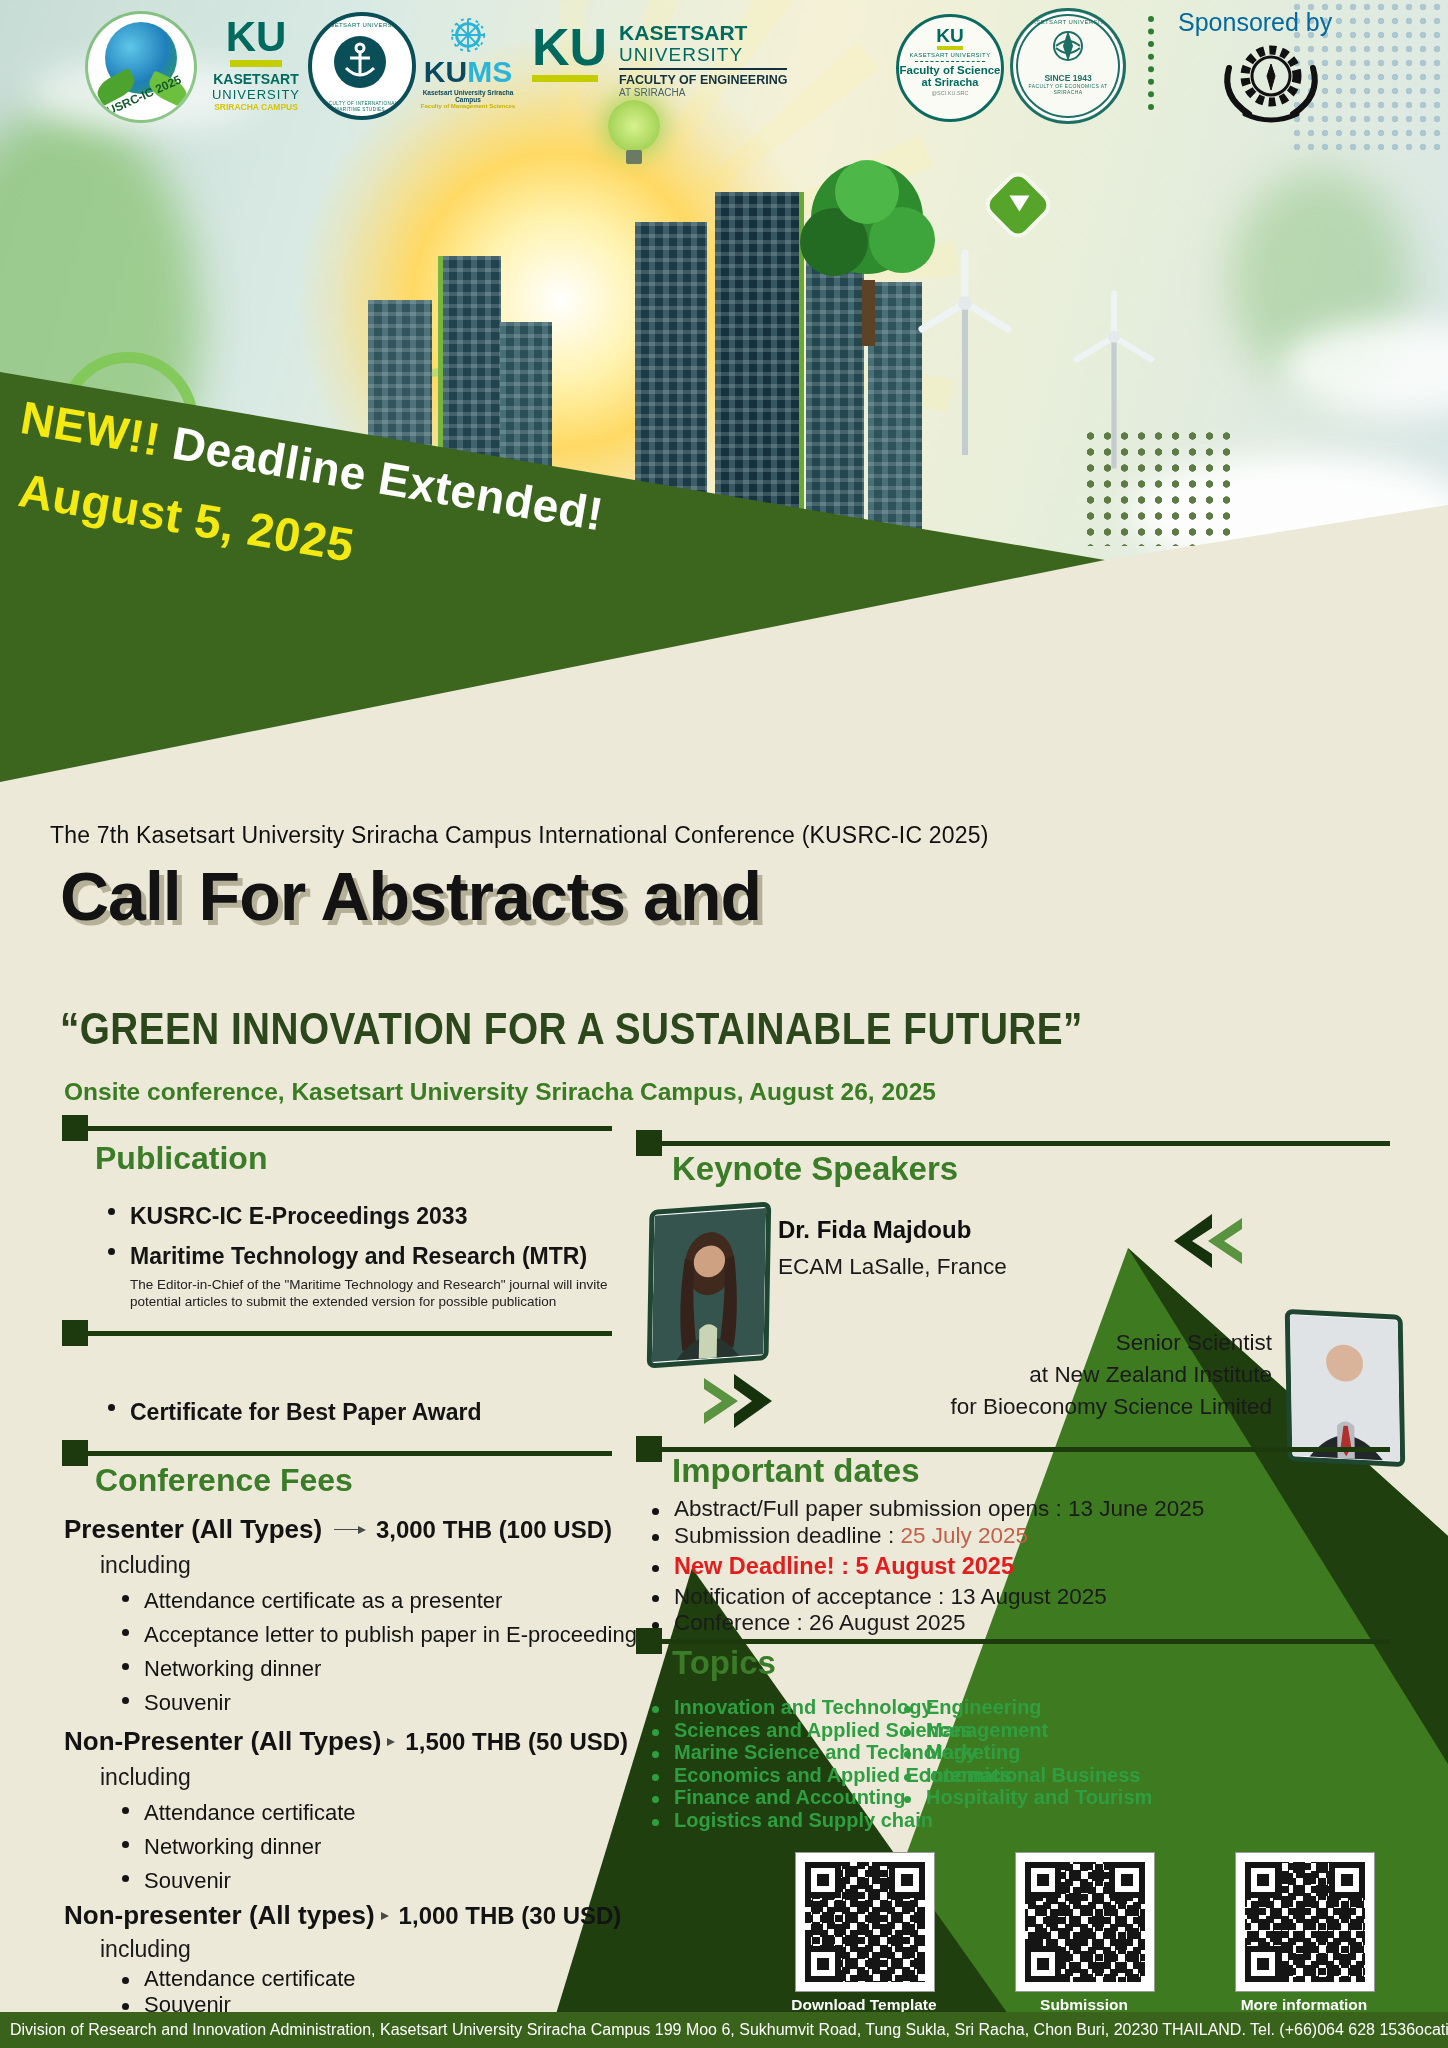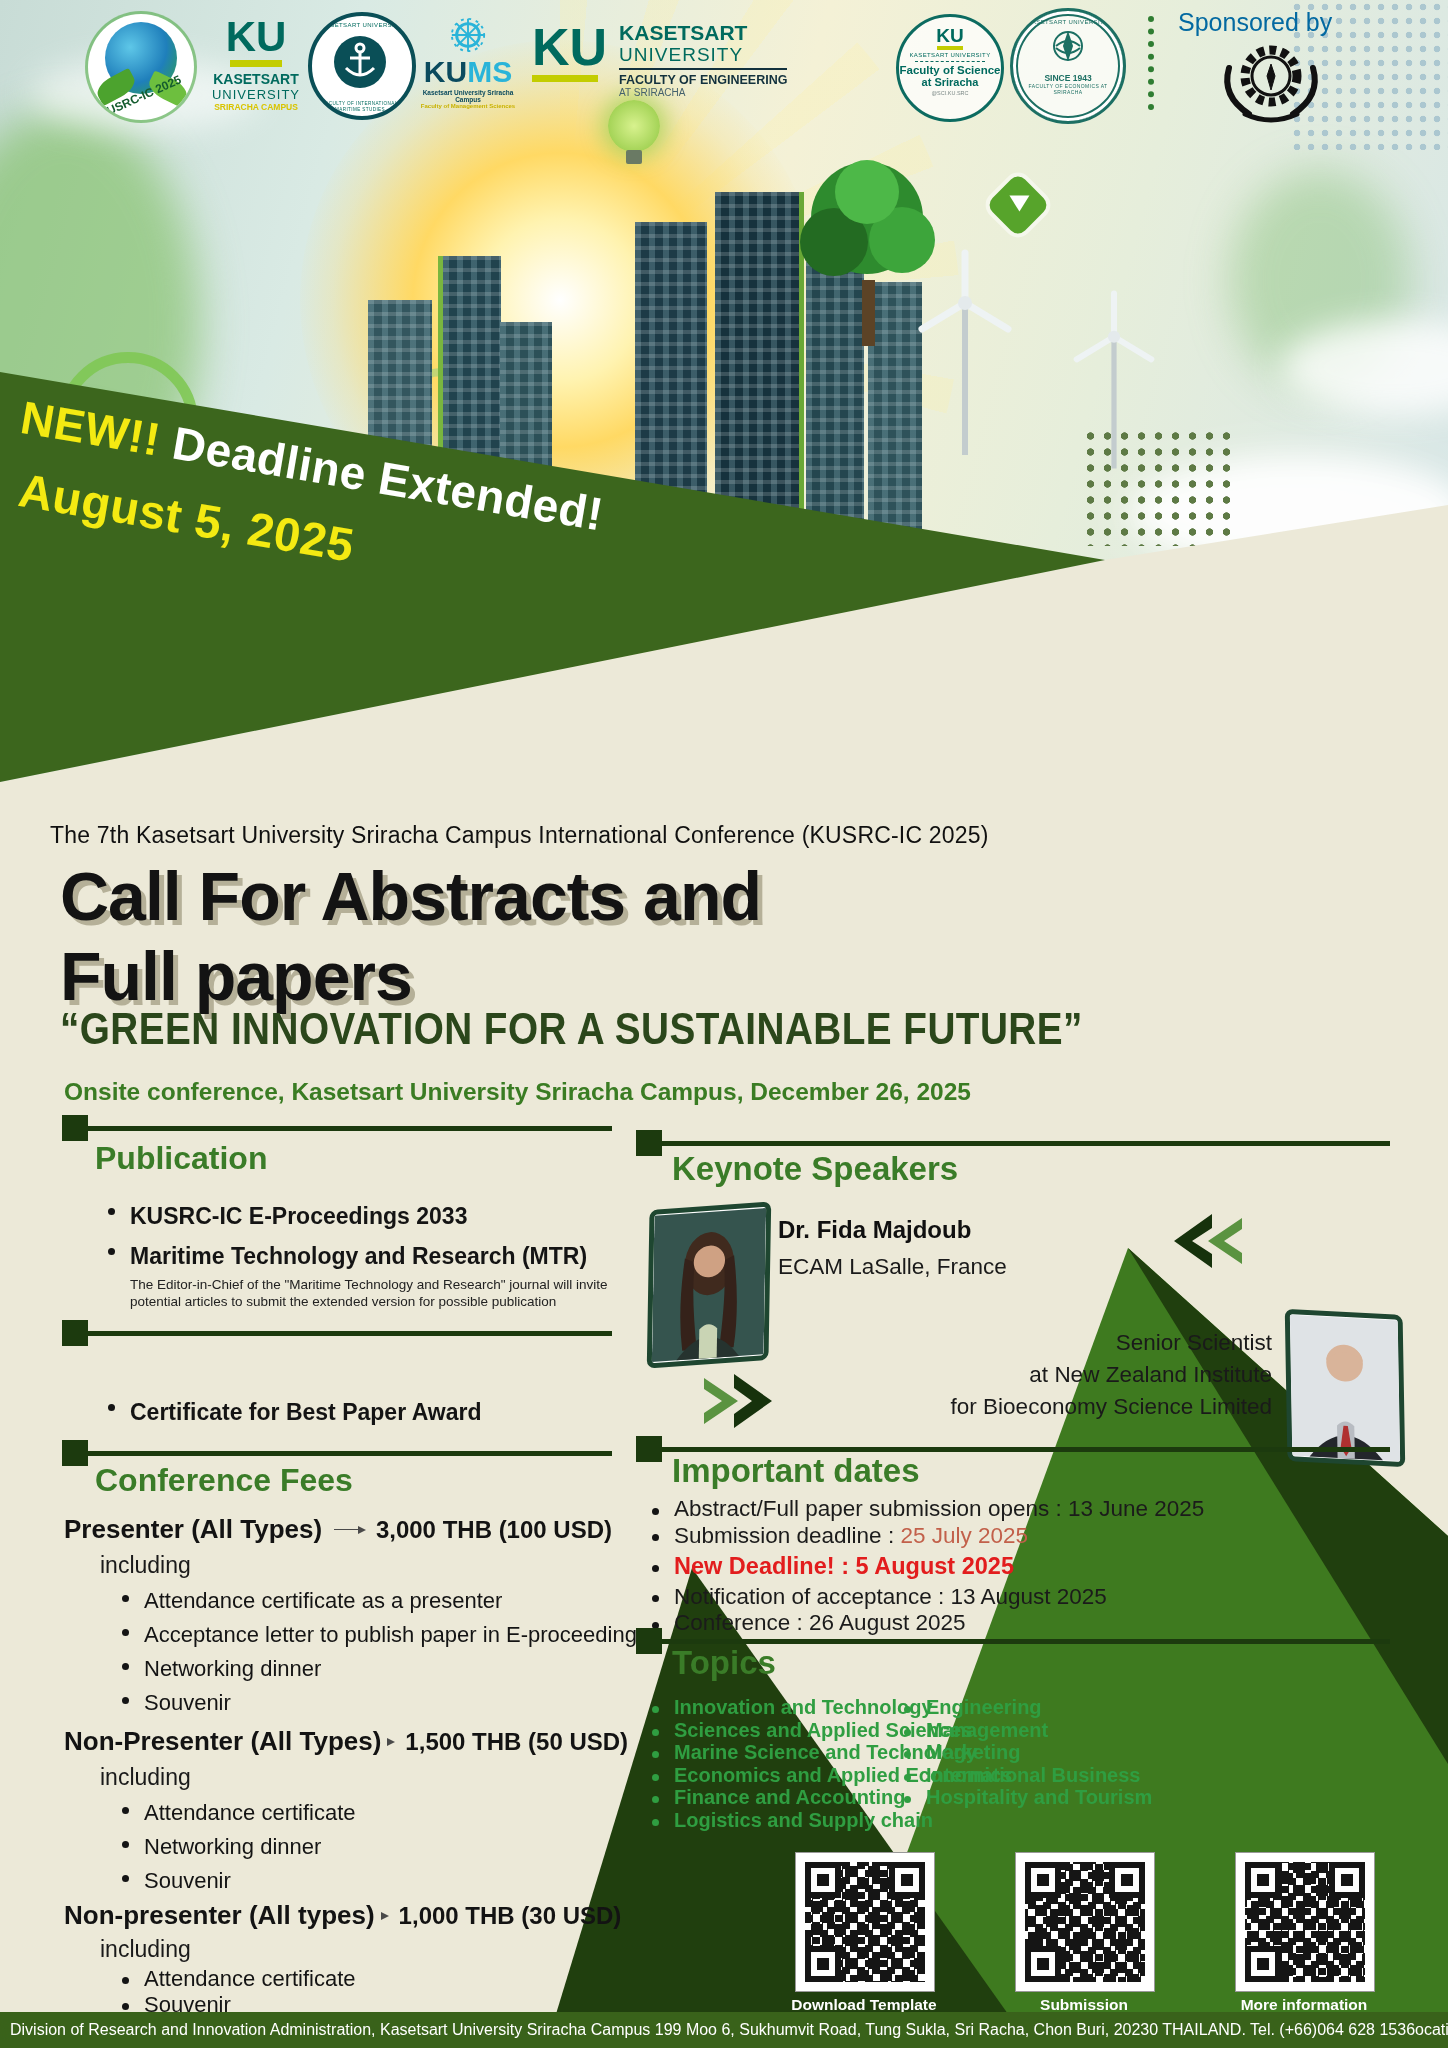--- a/index.html
+++ b/index.html
@@ -258,23 +258,22 @@
         <path d="M98 28 Q106 56 78 74" stroke-width="6" stroke-linecap="round"></path>
         <path d="M30 74 Q56 86 82 74" stroke-width="5" stroke-linecap="round"></path>
       </g>
     </svg>
   </div>
 
   <div class="content">
 
     <div class="conf-line">The 7th Kasetsart University Sriracha Campus International Conference (KUSRC-IC 2025)</div>
     <div class="bigtitle" style="top:862px;">Call For Abstracts and</div>
-    <div class="bigtitle" style="top:942px;">Full papers</div>
     <div class="quote">“GREEN INNOVATION FOR A SUSTAINABLE FUTURE”</div>
-    <div class="onsite">Onsite conference, Kasetsart University Sriracha Campus, December 26, 2025</div>
+    <div class="onsite">Onsite conference, Kasetsart University Sriracha Campus, August 26, 2025</div>
 
     <div class="sechdr" style="left:62px;top:1115px;width:550px;">
         <div class="sq"></div>
         <div class="ln"></div>
       </div>
     <div class="sect" style="left:95px;top:1140px;font-size:32px;">Publication</div>
     <ul class="blist pubitems" style="left:104px;top:1196px;">
       <li>KUSRC-IC E-Proceedings 2033</li>
       <li>Maritime Technology and Research (MTR)</li>
     </ul>

